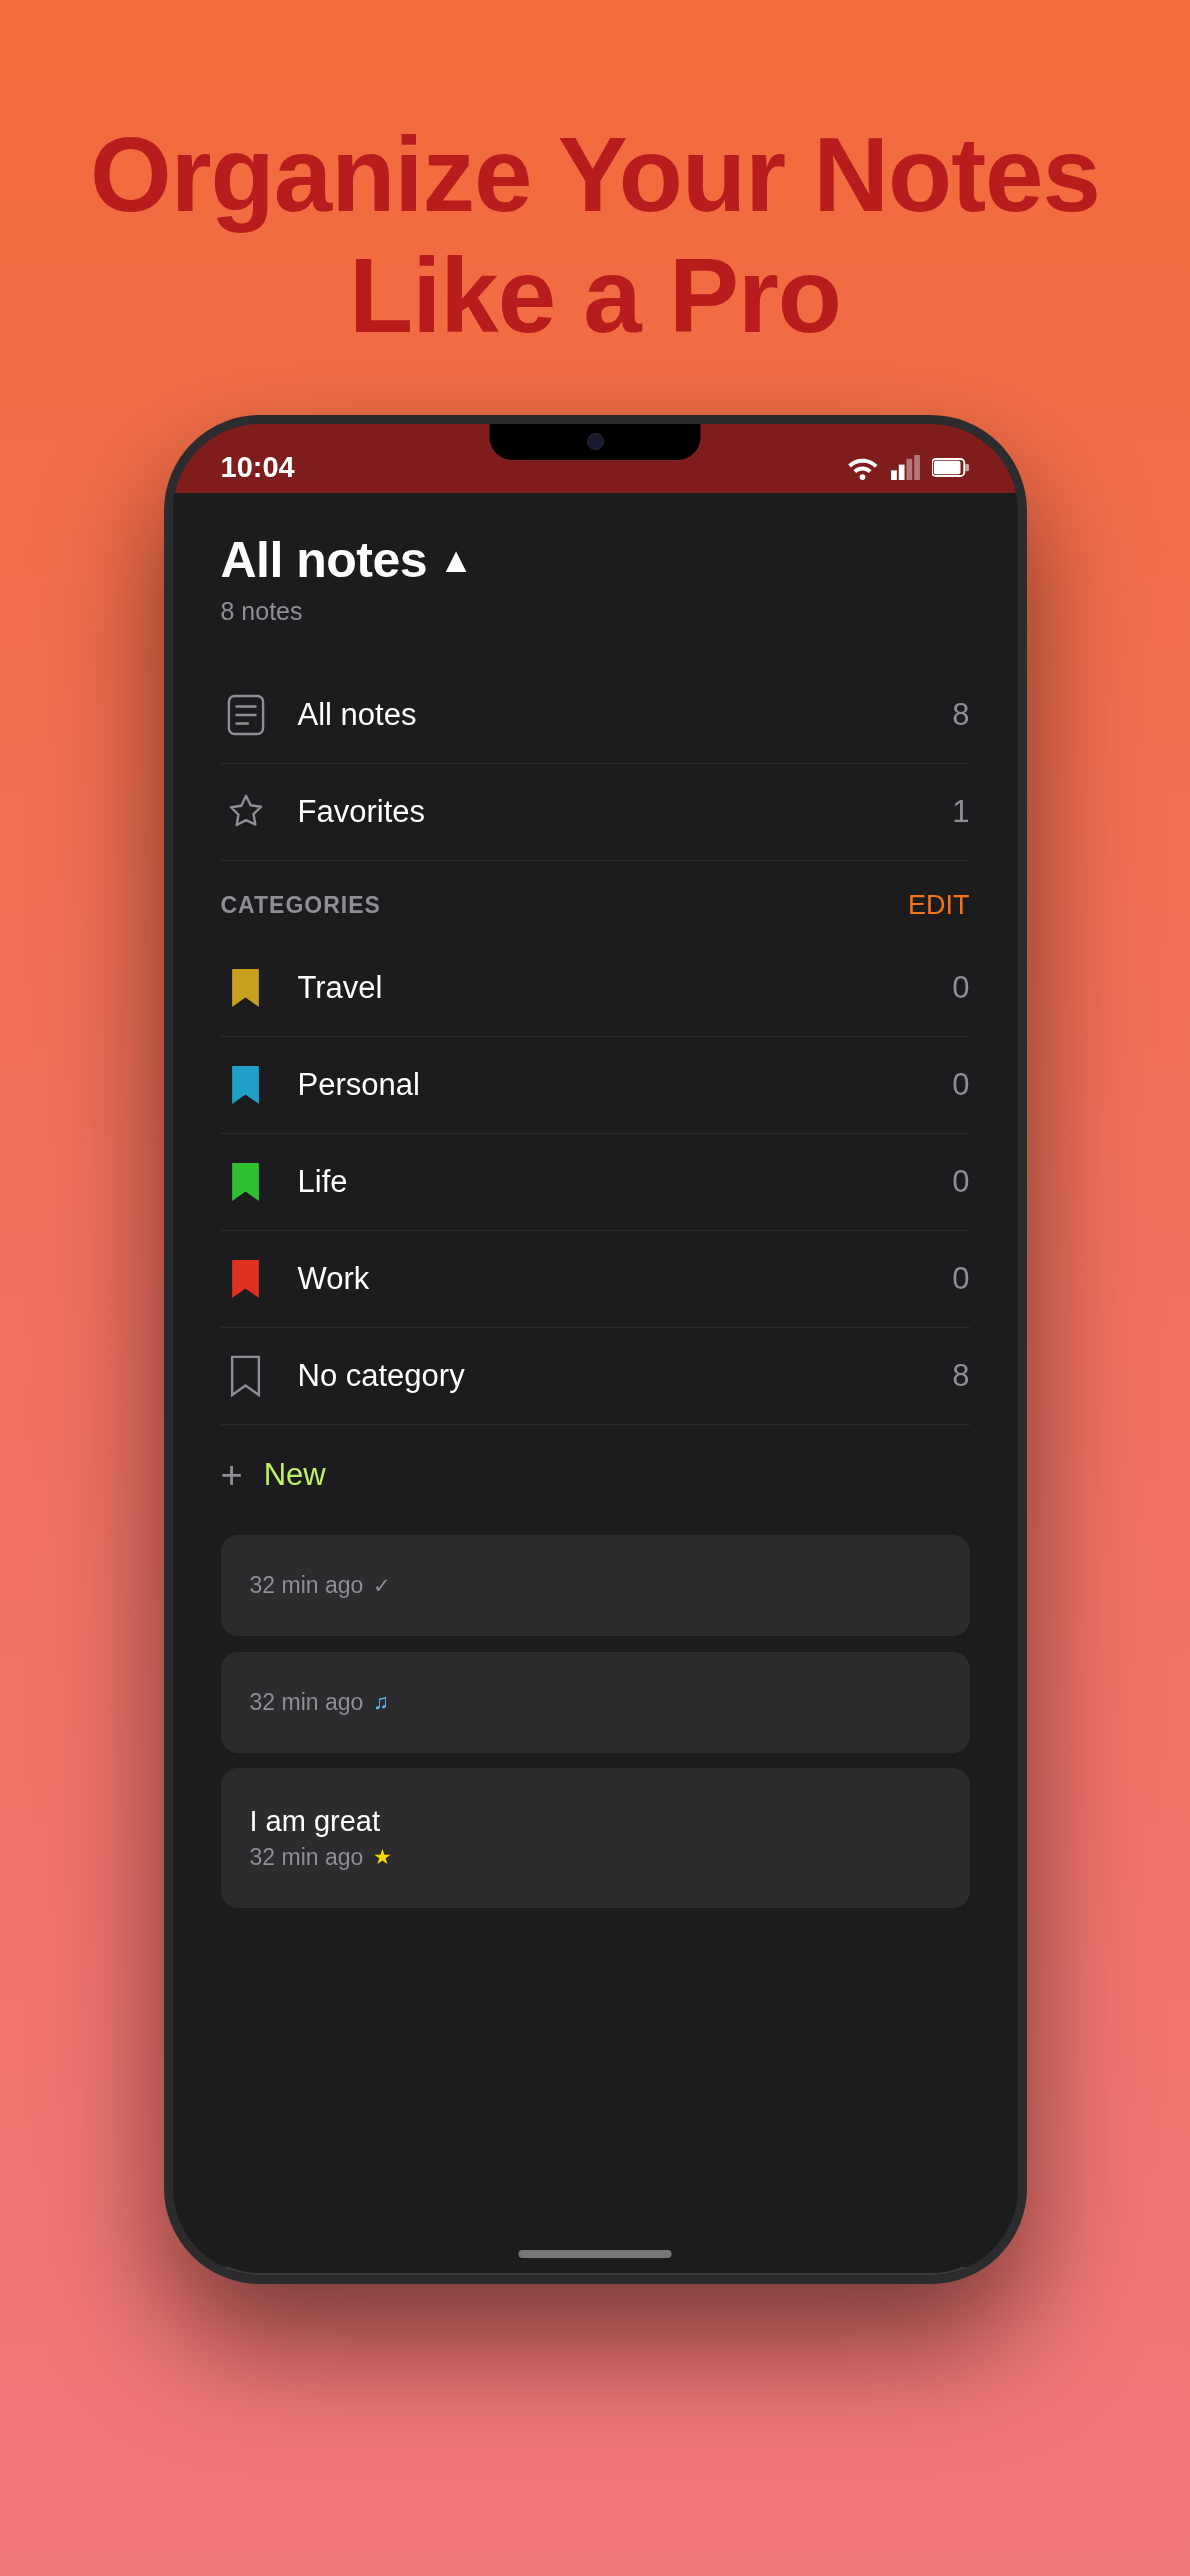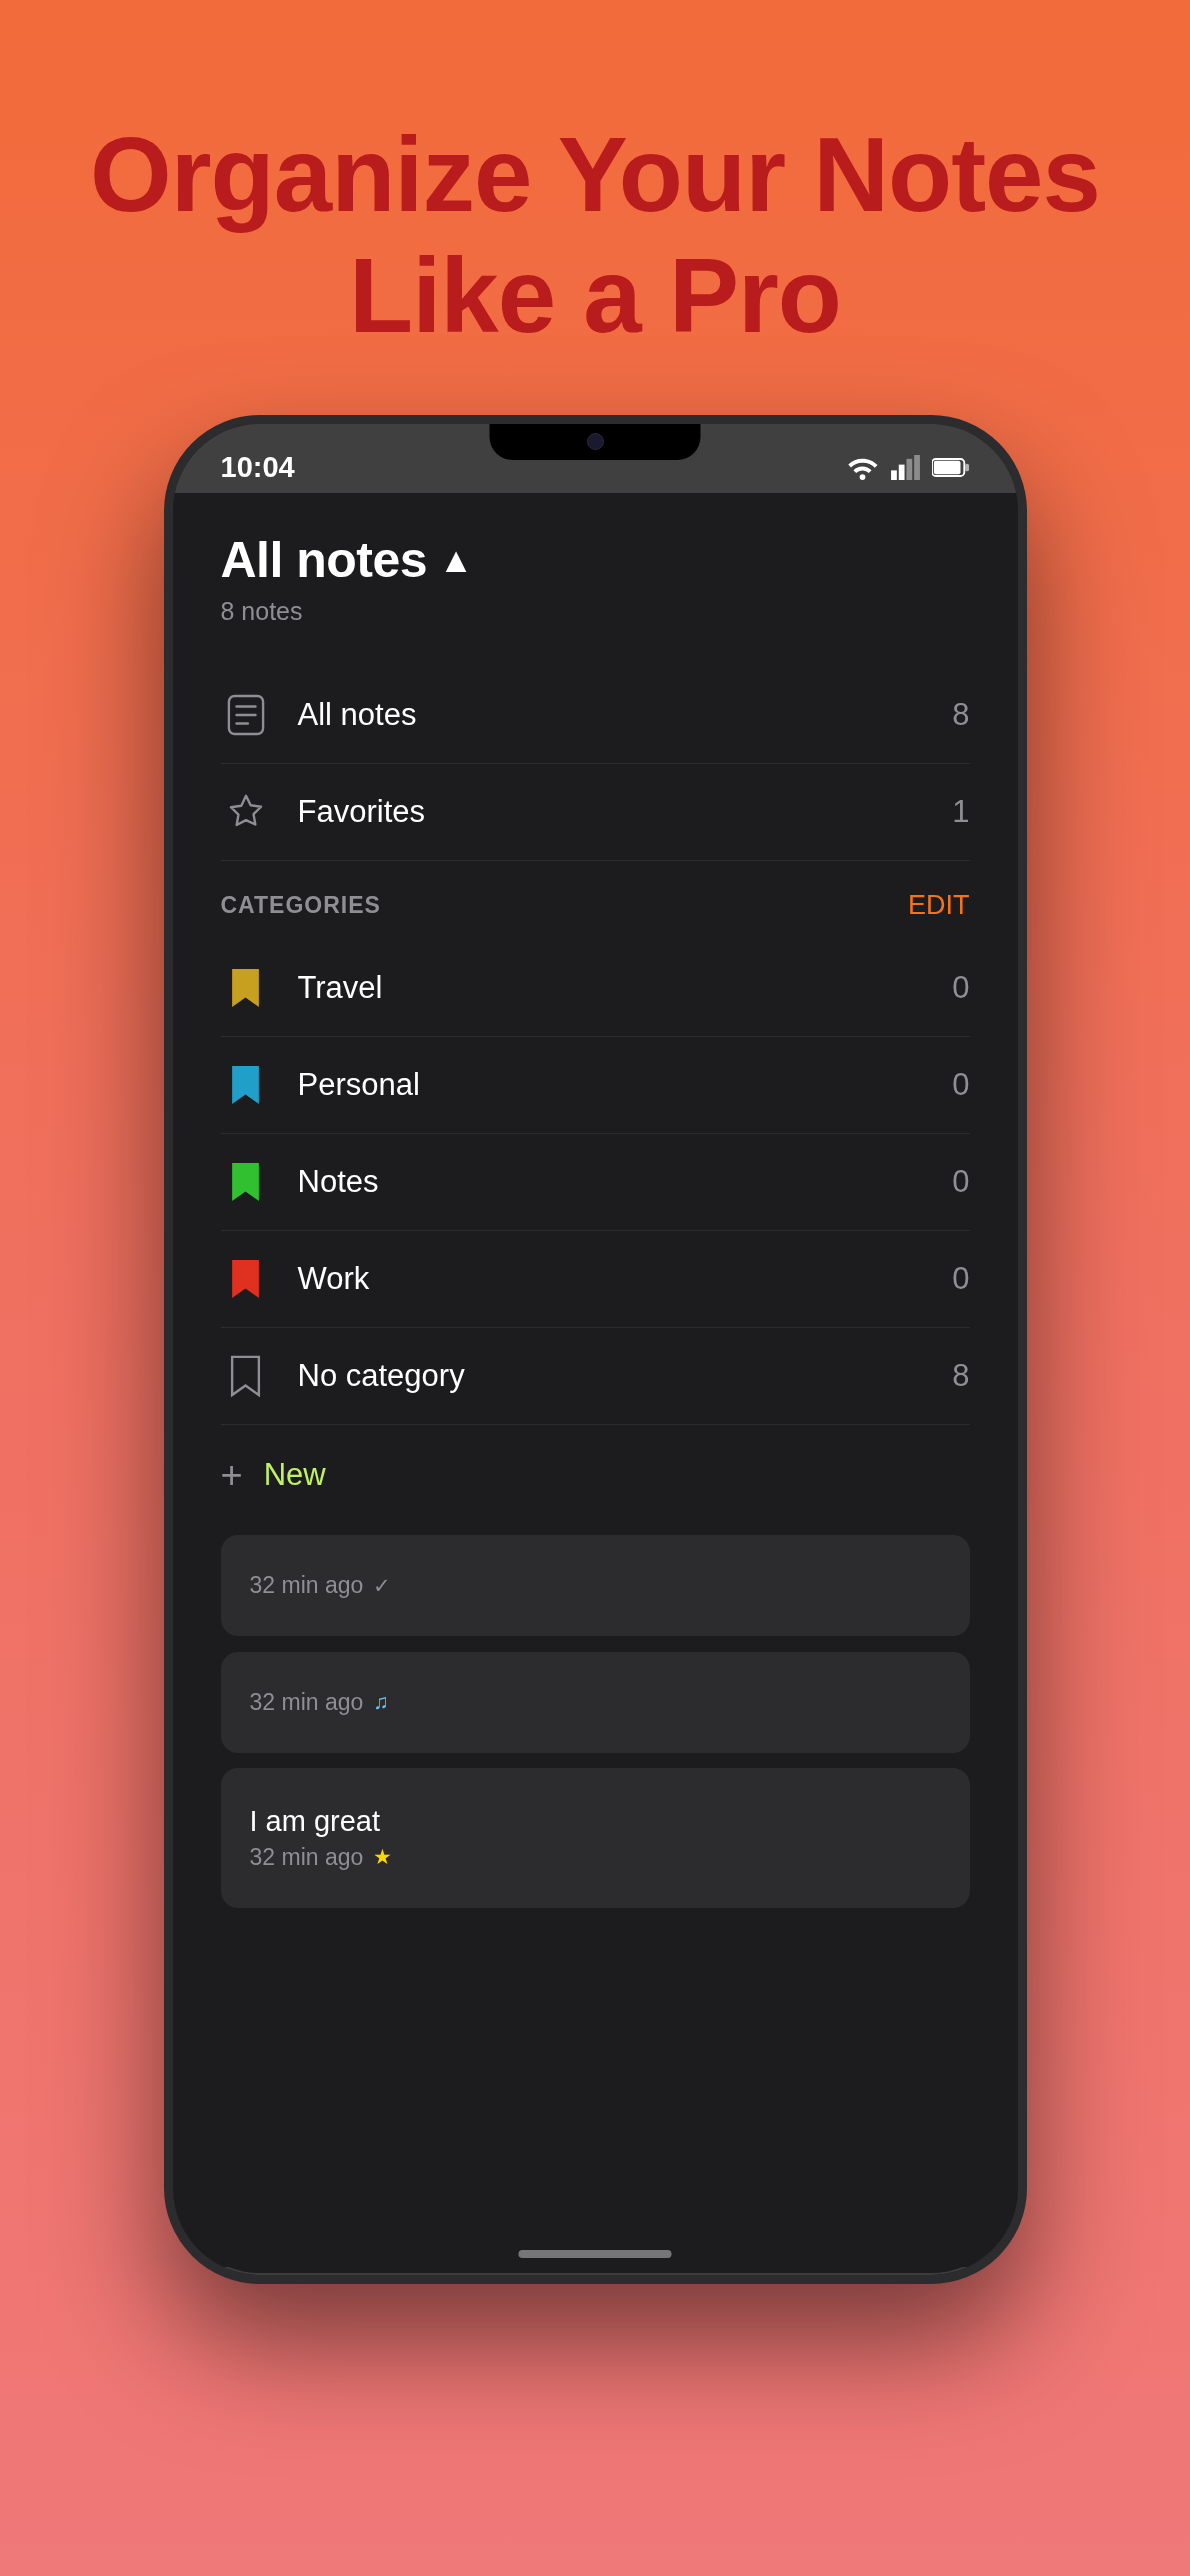--- a/index.html
+++ b/index.html
@@ -35,21 +35,21 @@
       overflow: hidden;
       box-shadow: 0 58px 115px rgba(0,0,0,0.5), inset 0 0 0 1.9px #3C3C3E;
     }
 
     
     .phone-status-bar {
       display: flex;
       justify-content: space-between;
       align-items: center;
       padding: 27px 48px 9.6px 48px;
-      background: #404040;
+      background: #7f1d1d;
     }
 
     .status-time {
       color: #FFFFFF;
       font-size: 29px;
       font-weight: 600;
     }
 
     .status-icons {
       display: flex;
@@ -372,21 +372,21 @@
       <span class="item-label">Personal</span>
       <span class="item-count">0</span>
     </div>
 
     <div class="list-item">
       <div class="item-icon">
         <svg width="35" height="42" viewBox="0 0 36 44">
           <path d="M4 2 L32 2 L32 42 L18 32 L4 42 Z" fill="#30C030"></path>
         </svg>
       </div>
-      <span class="item-label">Notes</span>
+      <span class="item-label">Life</span>
       <span class="item-count">0</span>
     </div>
 
     <div class="list-item">
       <div class="item-icon">
         <svg width="35" height="42" viewBox="0 0 36 44">
           <path d="M4 2 L32 2 L32 42 L18 32 L4 42 Z" fill="#E03020"></path>
         </svg>
       </div>
       <span class="item-label">Work</span>

